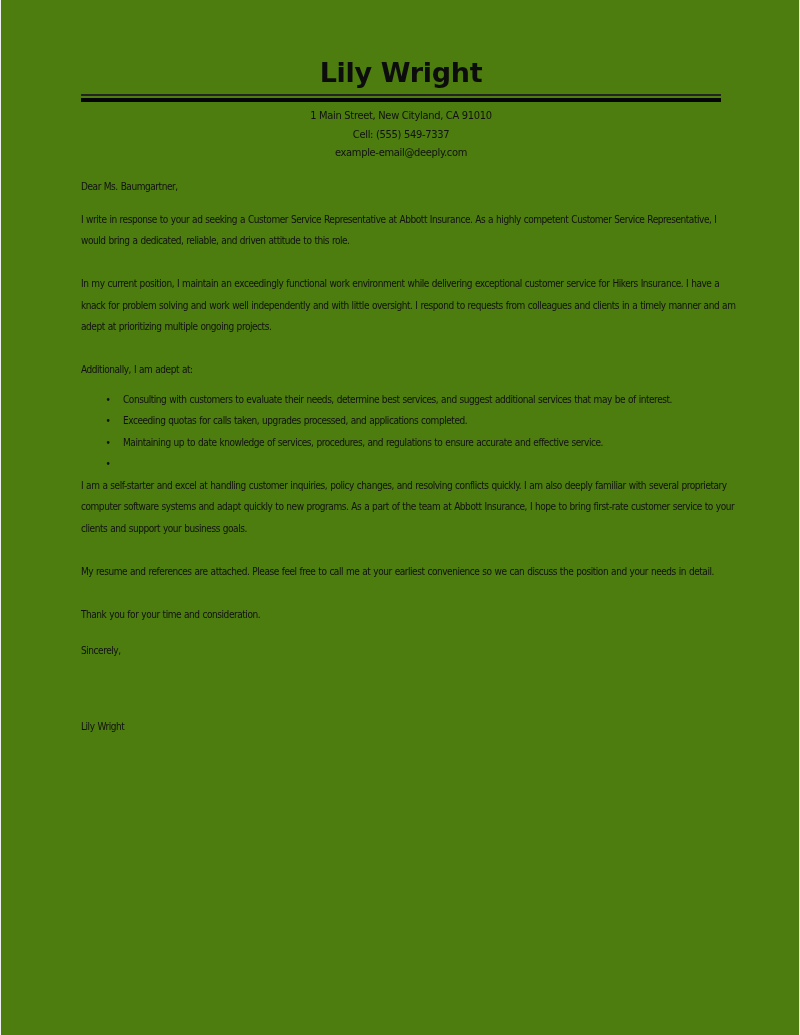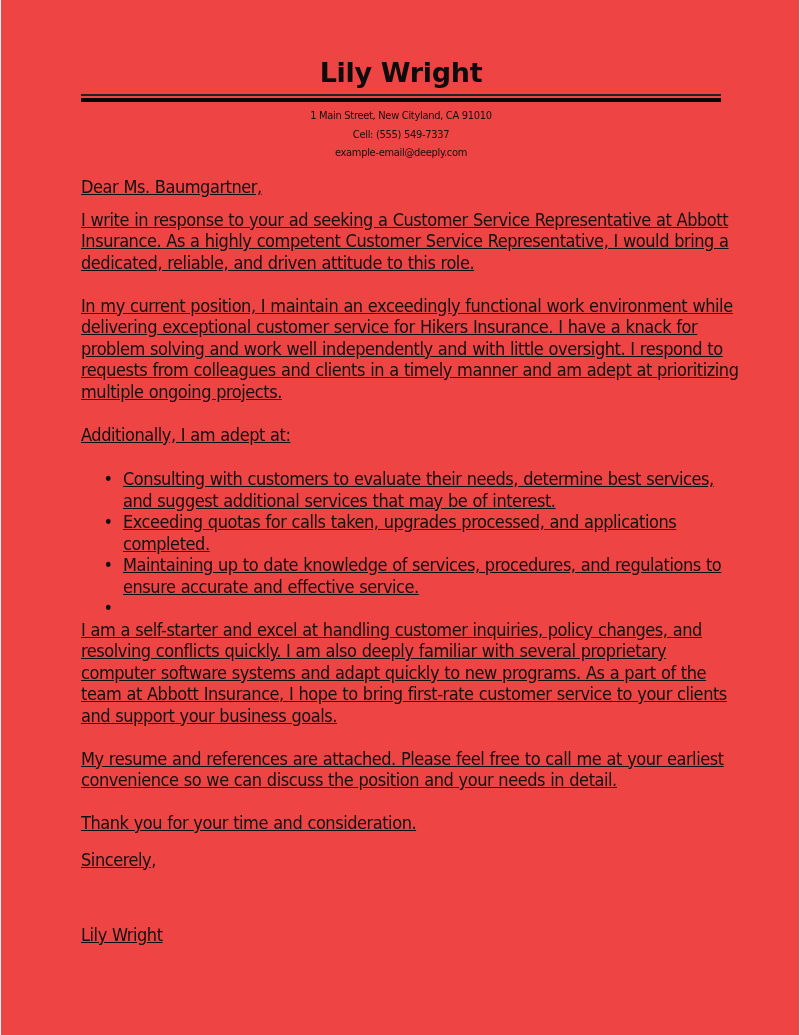--- a/index.html
+++ b/index.html
@@ -11,21 +11,21 @@
     }
     body {
       font-family: "DejaVu Sans Condensed", "DejaVu Sans", "Liberation Sans", sans-serif;
       color: #111111;
       position: relative;
     }
     .page {
       position: absolute;
       left: 0; top: 0;
       width: 800px; height: 1035px;
-      background: #ef4444;
+      background: #4d7c0f;
       border-left: 1px solid #f0f0f0;
       border-right: 1px solid #f0f0f0;
     }
     .name {
       position: absolute;
       left: 0; width: 800px;
       top: 57px;
       text-align: center;
       font-family: "DejaVu Sans", "Liberation Sans", sans-serif;
       font-weight: bold;
@@ -51,30 +51,29 @@
       line-height: 18.5px;
       letter-spacing: -0.3px;
     }
     .contact div { white-space: nowrap; }
 
     .body-text {
       position: absolute;
       left: 80px;
       top: 176px;
       width: 660px;
-      font-size: 18px;
+      font-size: 10px;
       line-height: 21.5px;
       letter-spacing: -0.45px;
       word-spacing: 0.5px;
-      text-decoration: underline;
     }
     .body-text p { margin: 0 0 21.5px 0; }
     .body-text p.salutation { margin-bottom: 11px; }
     .body-text p.intro { margin-bottom: 21.5px; }
-    .body-text p.lead { margin-bottom: 23px; }
+    .body-text p.lead { margin-bottom: 8px; }
     .body-text p.thanks { margin-bottom: 15px; }
     .body-text p.closing { margin-bottom: 54px; }
 
     ul.skills {
       list-style: none;
       margin: 0 0 21.5px 0;
       padding: 0;
     }
     ul.skills li {
       position: relative;

